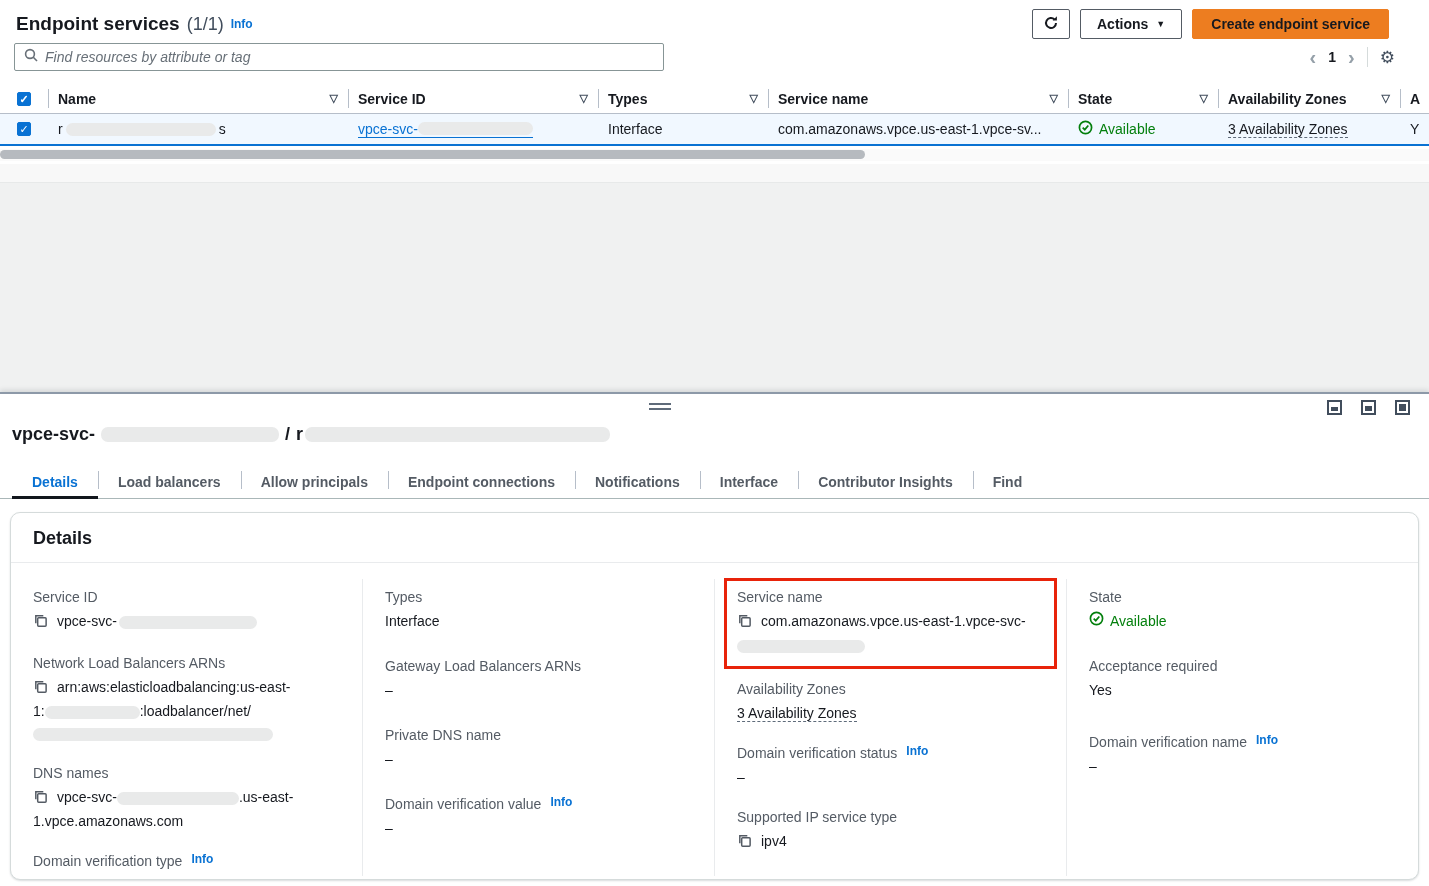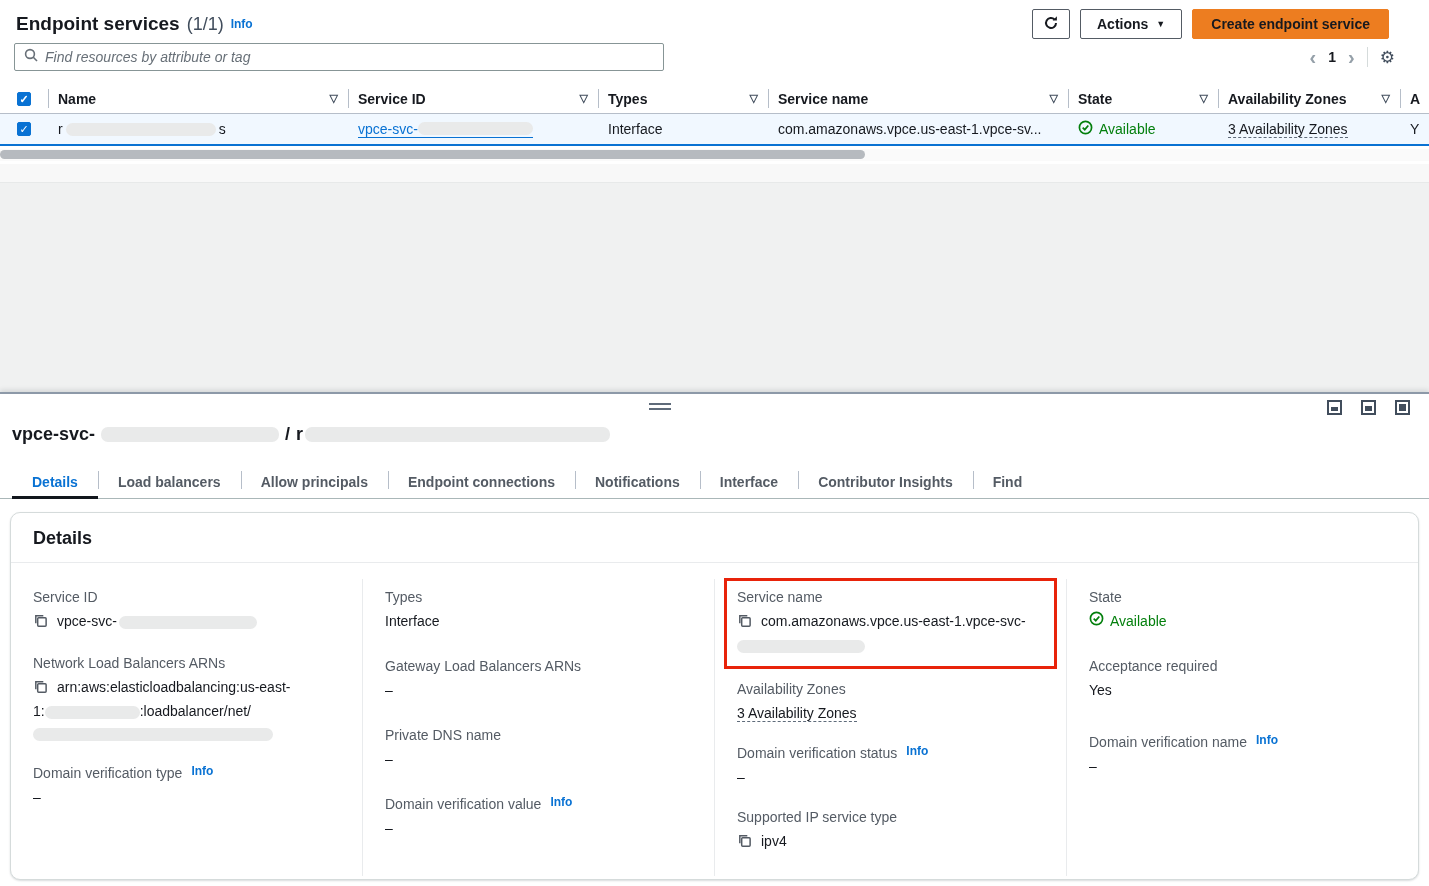--- a/index.html
+++ b/index.html
@@ -280,20 +280,30 @@
             <div class="field-value">
               <span class="copy-icon"><svg width="15" height="15" viewBox="0 0 16 16">
                     <rect x="5" y="5" width="9" height="9" rx="1" fill="none" stroke="#545b64" stroke-width="1.6"></rect>
                     <path d="M11 3H3v8" fill="none" stroke="#545b64" stroke-width="1.6"></path>
                   </svg></span><span>arn:aws:elasticloadbalancing:us-east-</span><br>
               <span>1:</span><span class="redact" style="width:95px;"></span><span>:loadbalancer/net/</span><br>
               <span class="redact" style="width:240px;"></span>
             </div>
           </div>
           <div class="field">
+            <div class="field-label">DNS names</div>
+            <div class="field-value">
+              <span class="copy-icon"><svg width="15" height="15" viewBox="0 0 16 16">
+                    <rect x="5" y="5" width="9" height="9" rx="1" fill="none" stroke="#545b64" stroke-width="1.6"></rect>
+                    <path d="M11 3H3v8" fill="none" stroke="#545b64" stroke-width="1.6"></path>
+                  </svg></span><span>vpce-svc-</span><span class="redact" style="width:122px;"></span><span>.us-east-</span><br>
+              <span>1.vpce.amazonaws.com</span>
+            </div>
+          </div>
+          <div class="field">
             <div class="field-label">
               <span>Domain verification type</span>
               <span class="info-link">Info</span>
             </div>
             <div class="field-value dash-val">–</div>
           </div>
         </div>
 
         <div class="dcol">
           <div class="field">

